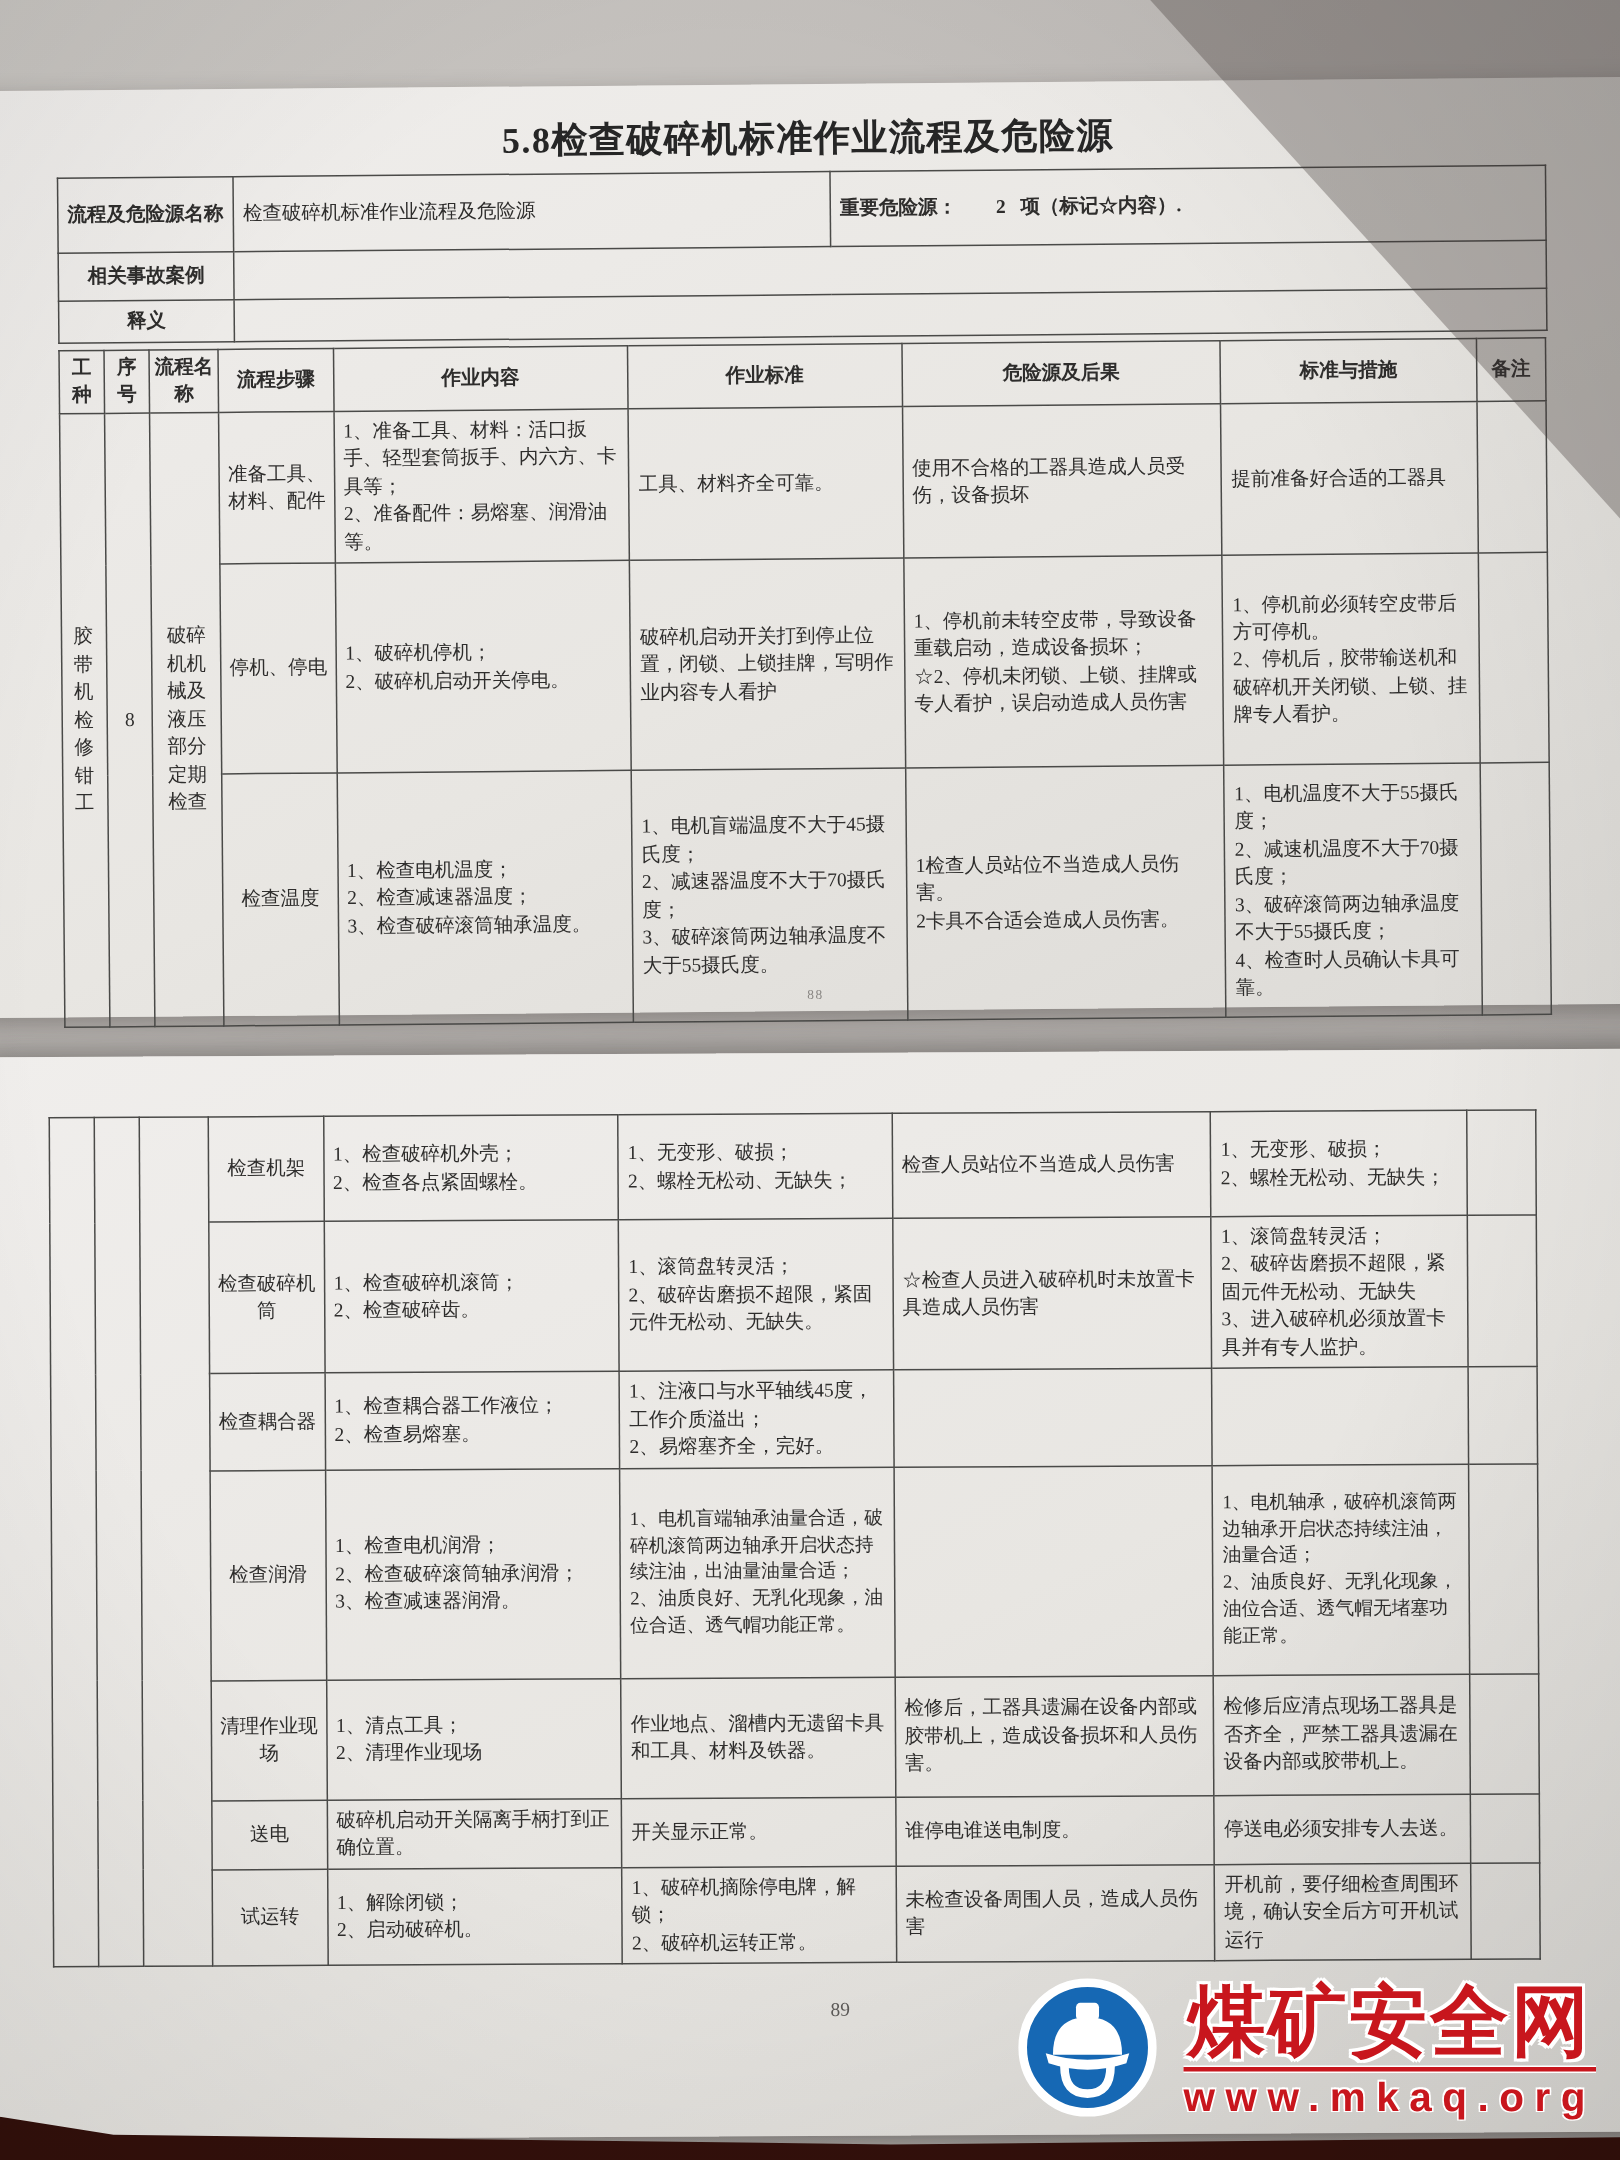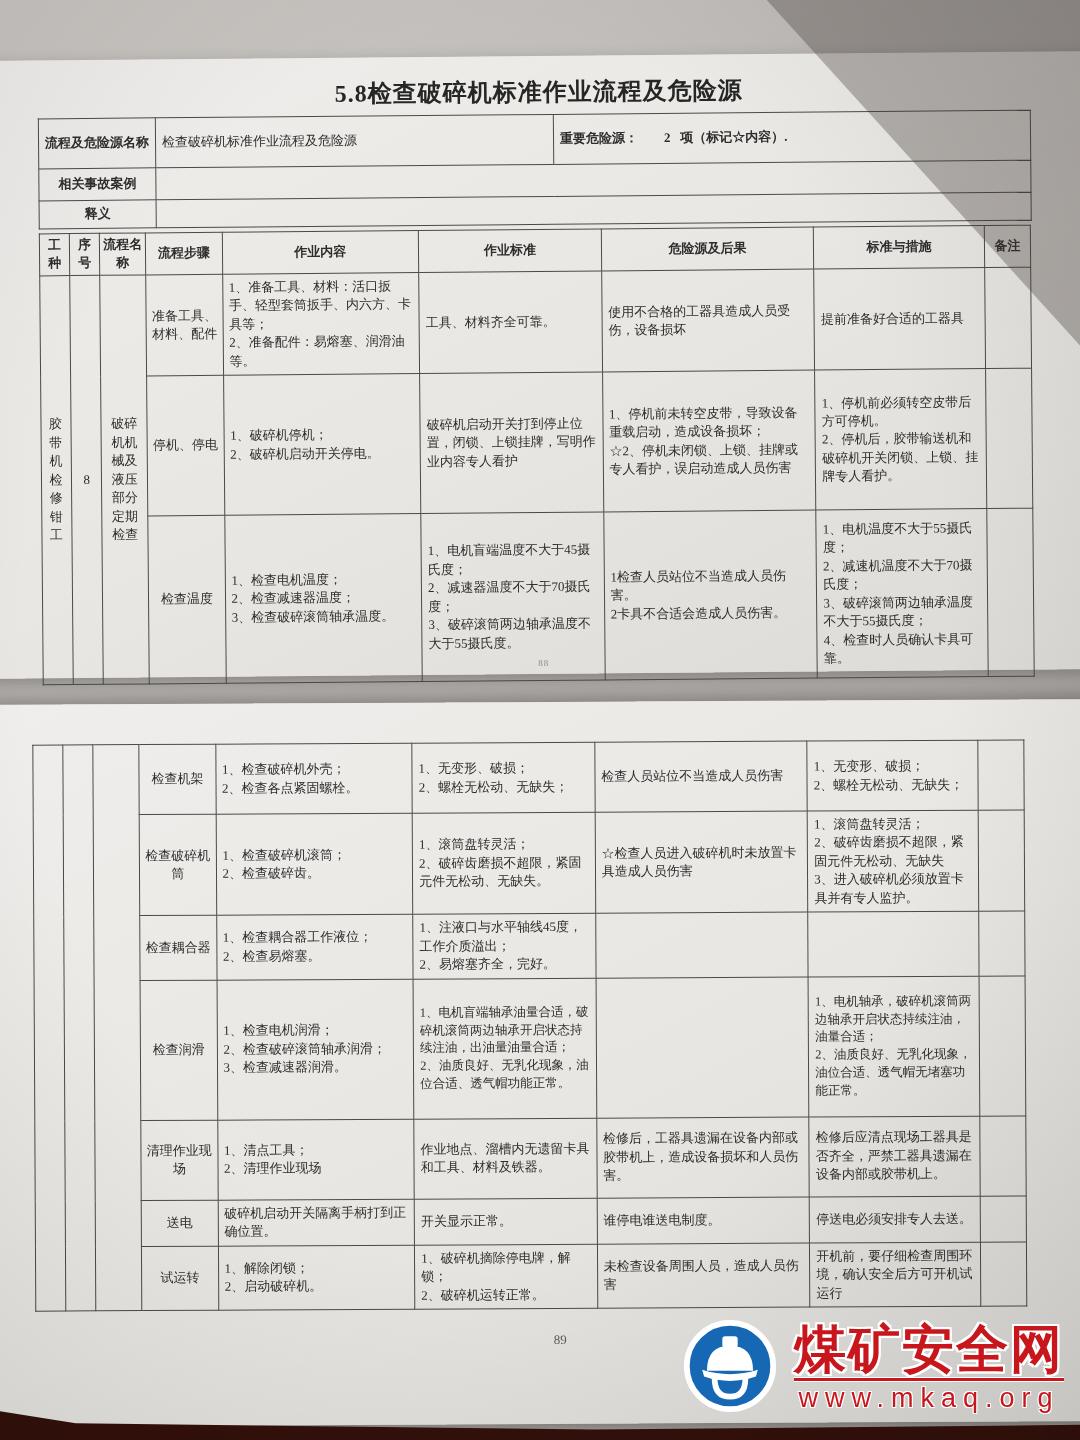--- a/index.html
+++ b/index.html
@@ -48,21 +48,21 @@
   .pgnum2{position:absolute;left:0;bottom:76px;width:52%;text-align:right;
     font-size:13px;color:#5c5a58;}
 
   
   .watermark{position:absolute;right:16px;bottom:22px;z-index:7;display:flex;align-items:center;gap:16px;}
   .wm-text{display:flex;flex-direction:column;align-items:center;}
   .wm-name{font-family:"Liberation Sans","DejaVu Sans",sans-serif;font-weight:bold;
     font-size:52px;line-height:1.05;color:#c8161d;letter-spacing:2px;
     text-shadow:-2px -2px 0 #fff,2px -2px 0 #fff,-2px 2px 0 #fff,2px 2px 0 #fff,0 -2px 0 #fff,0 2px 0 #fff,-2px 0 0 #fff,2px 0 0 #fff;}
   .wm-line{width:100%;height:3px;background:#c8161d;margin:2px 0 2px 0;box-shadow:0 1px 0 #fff,0 -1px 0 #fff;}
-  .wm-url{font-family:"Liberation Sans","DejaVu Sans",sans-serif;font-weight:normal;
+  .wm-url{font-family:"Liberation Sans","DejaVu Sans",sans-serif;font-weight:bold;
     font-size:27px;color:#c8161d;letter-spacing:7px;
     text-shadow:-1px -1px 0 #fff,1px -1px 0 #fff,-1px 1px 0 #fff,1px 1px 0 #fff;}
 </style>
 </head>
 <body>
 
 <div class="page" id="page1">
   <div class="doc-title">5.8检查破碎机标准作业流程及危险源</div>
 
   <table id="meta-table">

